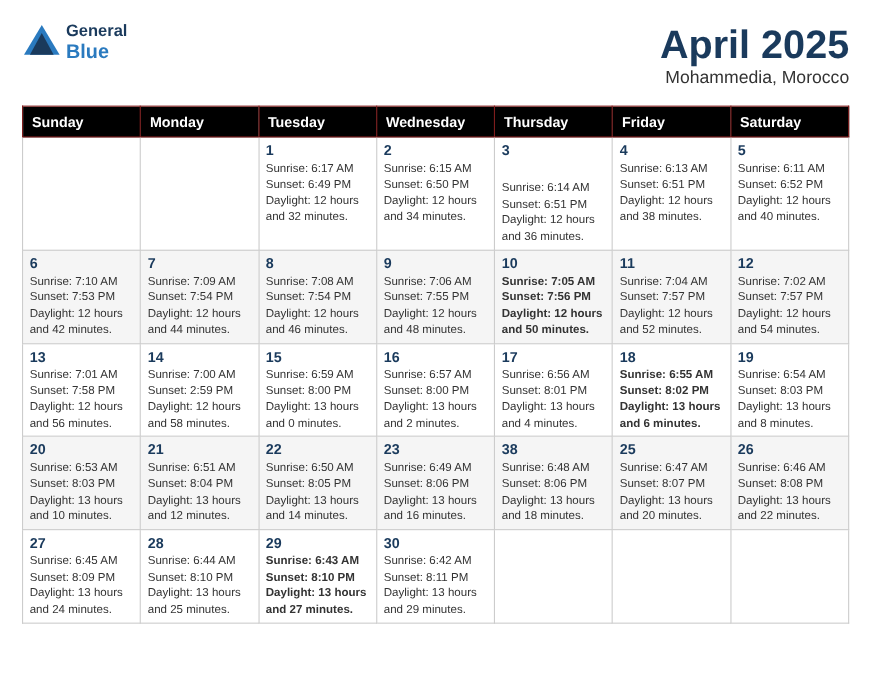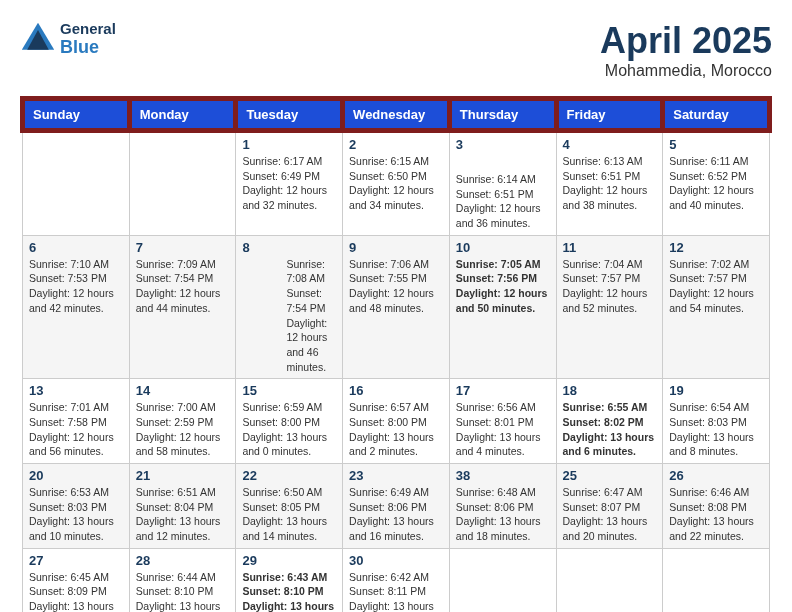--- a/index.html
+++ b/index.html
@@ -50,26 +50,26 @@
     .location {
       font-size: 16px;
       color: #333;
     }
     .calendar {
       width: 100%;
       border-collapse: collapse;
       border: 1px solid #ccc;
     }
     .calendar th {
-      background-color: #1d4ed8;
+      background-color: #000000;
       color: #fff;
       text-align: left;
       padding: 6px 8px;
       font-size: 13px;
-      border: 5px solid #7f1d1d;
+      border: 1px solid #7f1d1d;
     }
     .calendar td {
       vertical-align: top;
       padding: 4px 6px;
       border: 1px solid #ccc;
       width: calc(100% / 7);
       min-height: 80px;
       font-size: 11px;
       color: #333;
       background: #fff;
@@ -167,21 +167,21 @@
 Daylight: 12 hours and 42 minutes.</div>
         </td>
         <td>
           <div class="day-number">7</div>
           <div class="day-info" style="white-space: pre-line;">Sunrise: 7:09 AM
 Sunset: 7:54 PM
 Daylight: 12 hours and 44 minutes.</div>
         </td>
         <td>
           <div class="day-number">8</div>
-          <div class="day-info" style="white-space: pre-line; margin-left: 44px;">Sunrise: 7:08 AM
+          <div class="day-info" style="white-space: pre-line;">Sunrise: 7:08 AM
 Sunset: 7:54 PM
 Daylight: 12 hours and 46 minutes.</div>
         </td>
         <td>
           <div class="day-number">9</div>
           <div class="day-info" style="white-space: pre-line;">Sunrise: 7:06 AM
 Sunset: 7:55 PM
 Daylight: 12 hours and 48 minutes.</div>
         </td>
         <td>

